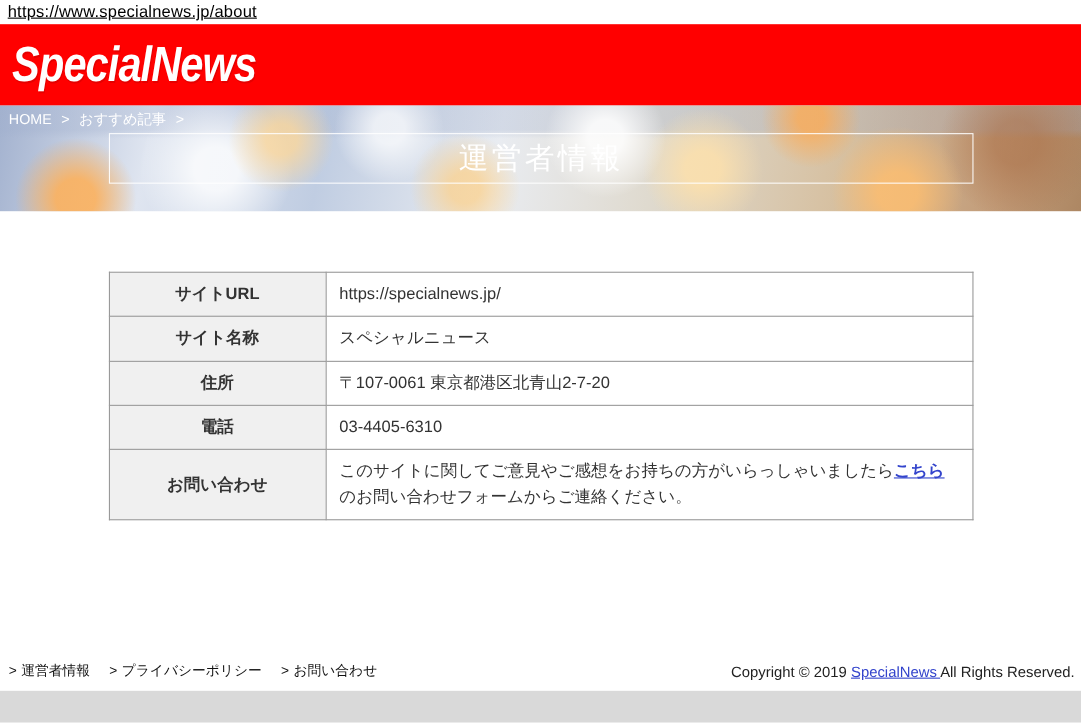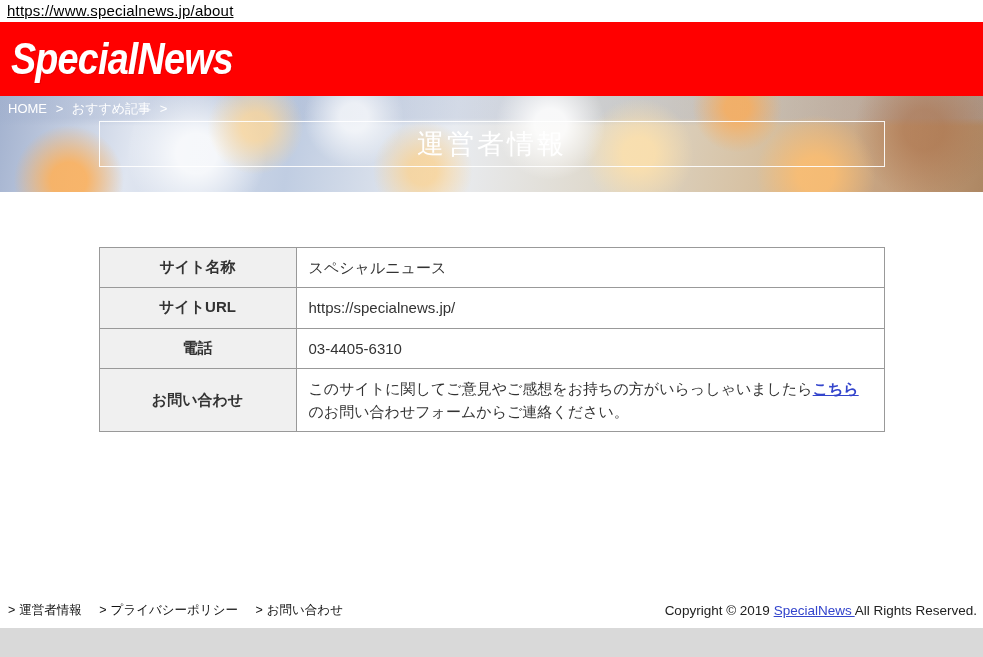--- a/index.html
+++ b/index.html
@@ -99,26 +99,30 @@
     </nav>
     <div class="hero-box">
       <h1>運営者情報</h1>
     </div>
   </div>
 
   <main class="content">
     <table class="info-table">
       <tbody>
         <tr>
+          <th>サイトURL</th>
+          <td>https://specialnews.jp/</td>
+        </tr>
+        <tr>
           <th>サイト名称</th>
           <td>スペシャルニュース</td>
         </tr>
         <tr>
-          <th>サイトURL</th>
-          <td>https://specialnews.jp/</td>
+          <th>住所</th>
+          <td>〒107-0061 東京都港区北青山2-7-20</td>
         </tr>
         <tr>
           <th>電話</th>
           <td>03-4405-6310</td>
         </tr>
         <tr>
           <th>お問い合わせ</th>
           <td>
             <span>このサイトに関してご意見やご感想をお持ちの方がいらっしゃいましたら</span><a class="inline-link">こちら</a><span>のお問い合わせフォームからご連絡ください。</span>
           </td>

